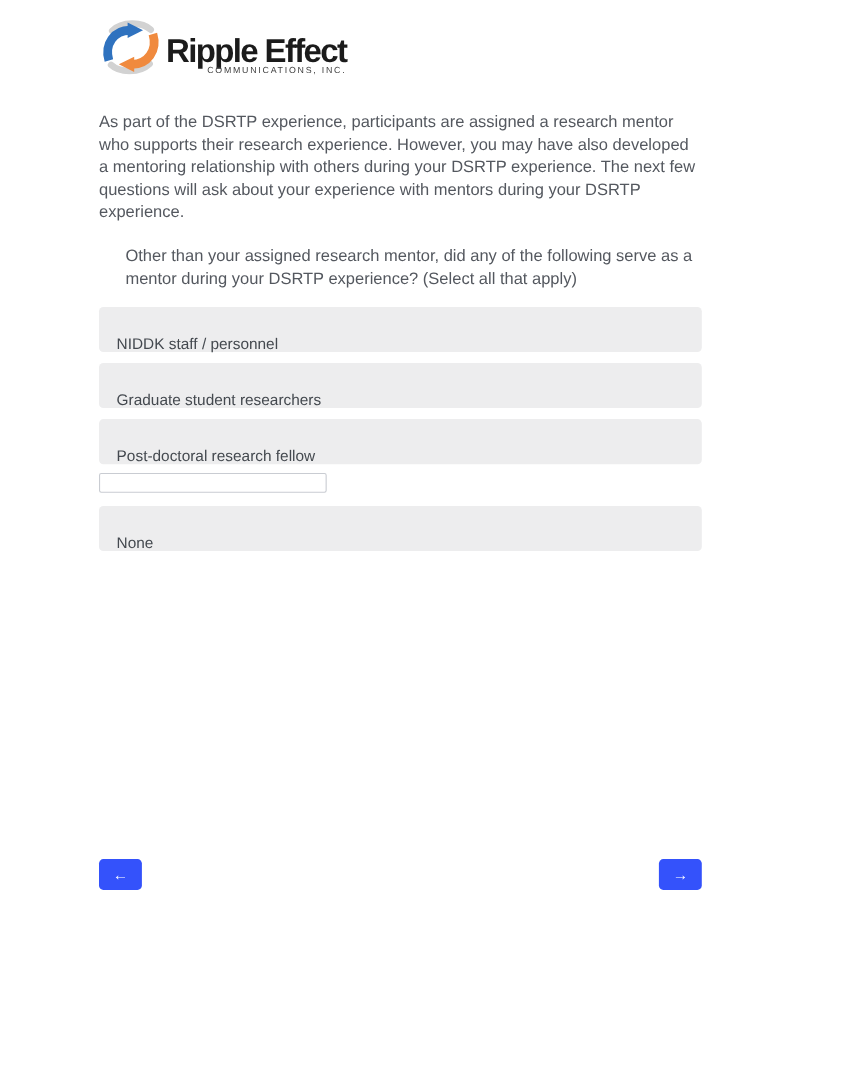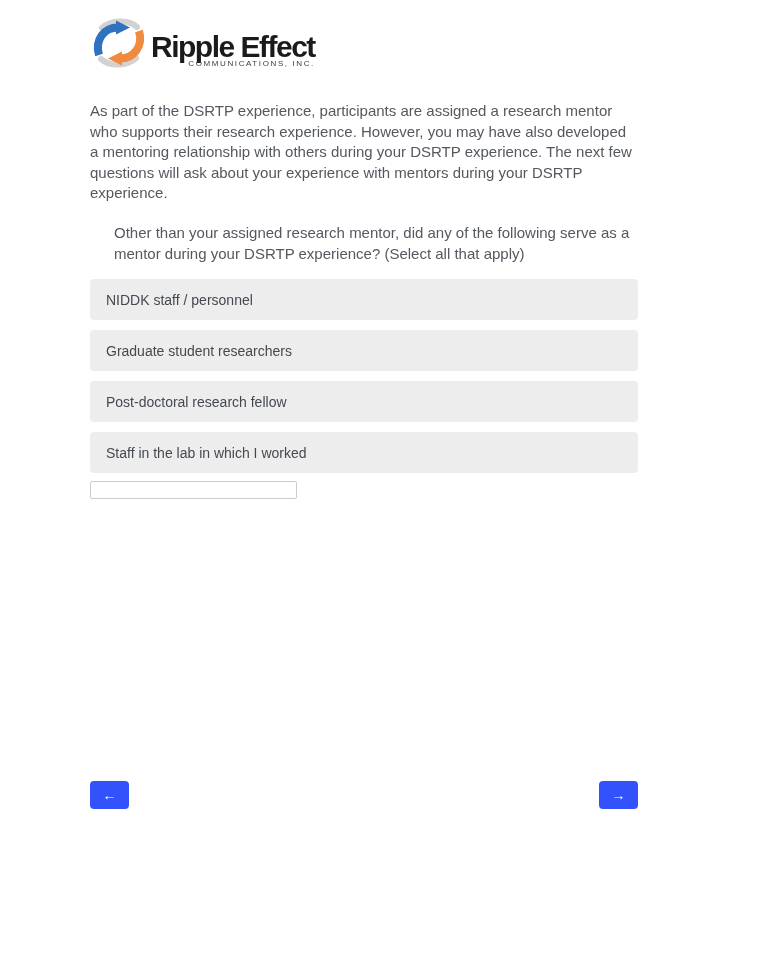--- a/index.html
+++ b/index.html
@@ -67,21 +67,21 @@
     top: 279px;
     width: 548px;
   }
   .option {
     width: 548px;
     height: 41px;
     margin-bottom: 10px;
     background: var(--option-bg, #ededee);
     border-radius: 4px;
     display: flex;
-    align-items: center;
+    align-items: flex-end;
     cursor: pointer;
   }
   .option-label {
     padding-left: 16px;
     font-size: 14px;
     color: var(--option-text, #44494f);
   }
   .other-input {
     display: block;
     width: 207px;
@@ -149,24 +149,24 @@
   <div class="options" id="options">
       <div class="option">
         <span class="option-label">NIDDK staff / personnel</span>
       </div>
       <div class="option">
         <span class="option-label">Graduate student researchers</span>
       </div>
       <div class="option">
         <span class="option-label">Post-doctoral research fellow</span>
       </div>
+      <input type="text" class="other-input" placeholder="" style="">
       <div class="option">
-        <span class="option-label">Staff in the lab in which I worked</span>
+        <span class="option-label">None</span>
       </div>
-      <input type="text" class="other-input" placeholder="" style="">
     </div>
 
   <div class="nav">
     <button class="nav-btn"><span>←</span></button>
     <button class="nav-btn"><span>→</span></button>
   </div>
 
 </div>
 
 </body></html>

